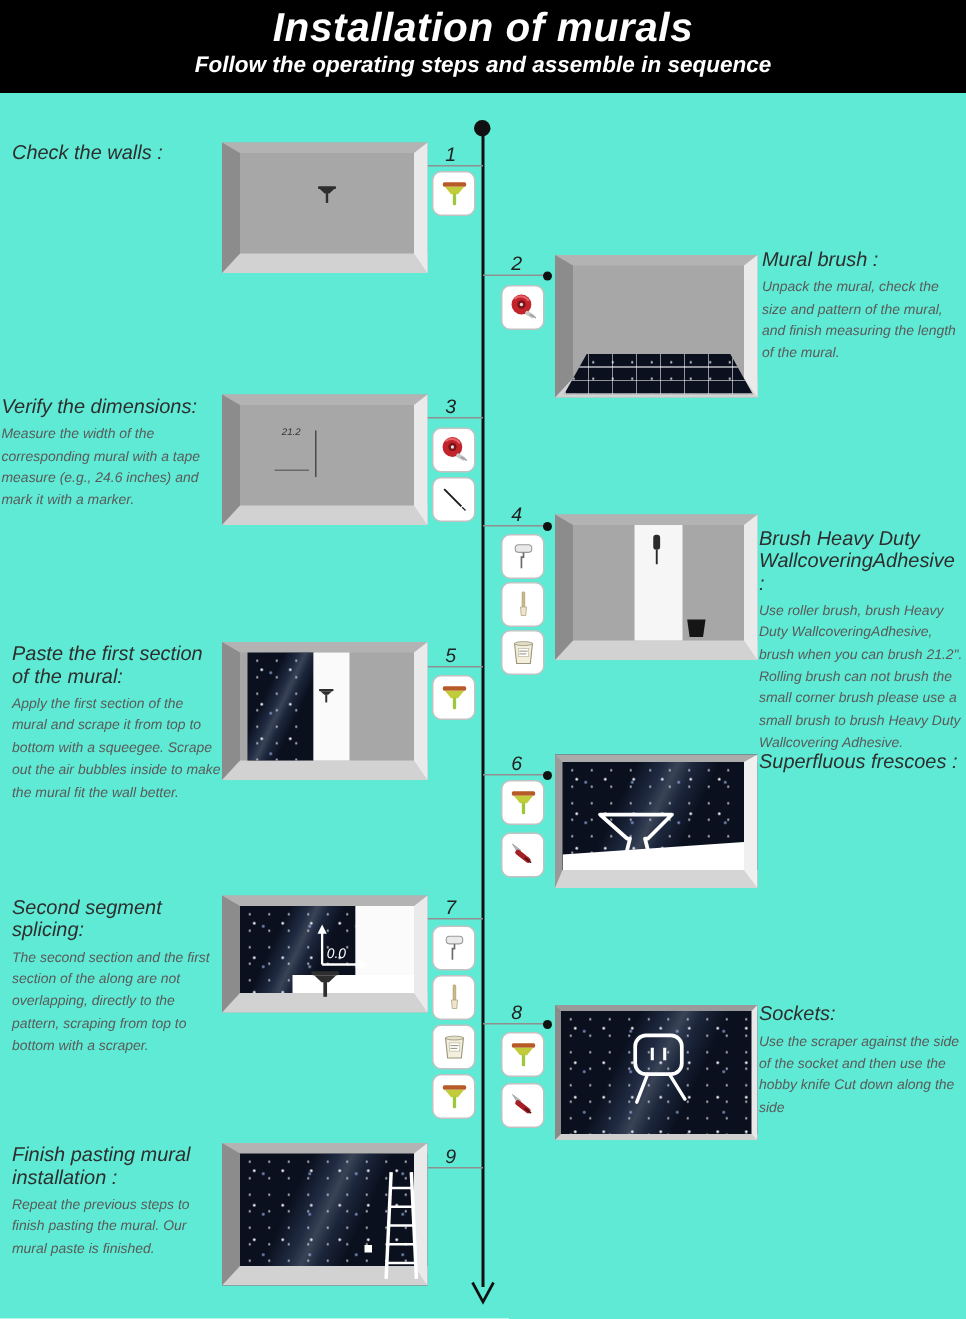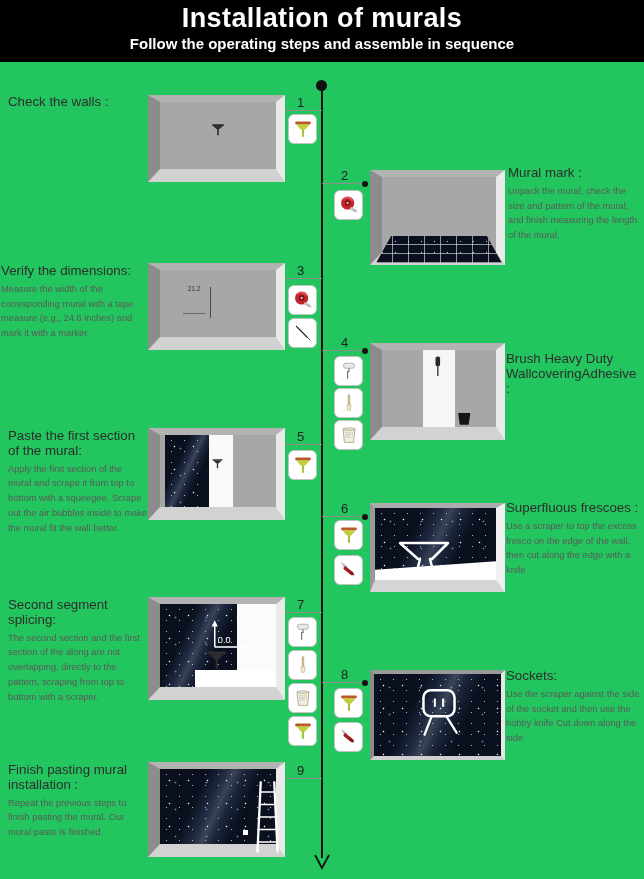--- a/index.html
+++ b/index.html
@@ -1,17 +1,17 @@
 <!DOCTYPE html>
 <html><head>
 <meta charset="utf-8">
 <style>
   html,body{margin:0;padding:0;background:#fff;}
-  .page{position:relative;width:644px;height:879px;background:#22c55e;overflow:hidden;
-        font-family:"Liberation Sans", sans-serif;}
+  .page{position:relative;width:644px;height:879px;background:#5eead4;overflow:hidden;
+        font-family:"Liberation Sans", sans-serif;font-style:italic;}
   
   .hdr{position:absolute;left:0;top:0;width:644px;height:62px;background:#000;color:#fff;text-align:center;}
   .hdr h1{margin:3px 0 0;font-size:27px;font-weight:600;letter-spacing:.4px;}
   .hdr h2{margin:1px 0 0;font-size:15px;font-weight:700;}
   
   .tl-line{position:absolute;left:321px;top:86px;width:2px;height:772px;background:#111;}
   .tl-start{position:absolute;left:316px;top:80px;width:11px;height:11px;border-radius:50%;background:#111;}
   .tl-arrow{position:absolute;left:312px;top:853px;}
   
   .conn{position:absolute;height:15px;}
@@ -151,21 +151,21 @@
         <use href="#g-squeegee"></use>
       </svg>
   </div>
   <div class="room" style="left:148px;top:95px;width:137px;height:87px">
     <svg class="abs" style="left:50%;top:42%;width:16px;height:17px;transform:translate(-50%,-50%)" viewBox="0 0 20 20">
         <use href="#g-scraper-dark"></use>
       </svg>
   </div>
 
   <div class="txt" style="left:508px;top:166px;width:132px">
-    <h3>Mural mark :</h3>
+    <h3>Mural brush :</h3>
     <p>Unpack the mural, check the size and pattern of the mural, and finish measuring the length of the mural.</p>
   </div>
   <div class="conn cr" style="left:322px;top:169px;width:45px">
     <span class="line"></span>
     <span class="num">2</span>
     <span class="dot"></span>
   </div>
   <div class="ibox" style="left:334px;top:190px">
     <svg viewBox="0 0 24 24">
         <use href="#g-tape"></use>
@@ -195,20 +195,21 @@
       </svg>
   </div>
   <div class="room" style="left:148px;top:263px;width:137px;height:87px">
     <div class="abs" style="left:43%;top:26%;width:1px;height:46%;background:#4a4a4a"></div>
     <div class="abs" style="left:20%;top:64%;width:20%;height:1px;background:#6a6a6a"></div>
     <div class="abs mlabel" style="left:24%;top:22%">21.2</div>
   </div>
 
   <div class="txt" style="left:506px;top:352px;width:136px">
     <h3>Brush Heavy Duty WallcoveringAdhesive :</h3>
+    <p>Use roller brush, brush Heavy Duty WallcoveringAdhesive, brush when you can brush 21.2". Rolling brush can not brush the small corner brush please use a small brush to brush Heavy Duty Wallcovering Adhesive.</p>
   </div>
   <div class="conn cr" style="left:322px;top:336px;width:45px">
     <span class="line"></span>
     <span class="num">4</span>
     <span class="dot"></span>
   </div>
   <div class="ibox" style="left:334px;top:356px">
     <svg viewBox="0 0 24 24">
         <use href="#g-roller"></use>
       </svg>
@@ -248,21 +249,20 @@
   <div class="room" style="left:148px;top:428px;width:137px;height:92px">
     <div class="abs stars" style="left:4%;top:0;bottom:0;width:38%"></div>
     <div class="abs" style="left:42%;top:0;bottom:0;width:21%;background:#fafafa"></div>
     <svg class="abs" style="left:44%;top:30%;width:13px;height:14px" viewBox="0 0 20 20">
         <use href="#g-scraper-dark"></use>
       </svg>
   </div>
 
   <div class="txt" style="left:506px;top:501px;width:134px">
     <h3>Superfluous frescoes :</h3>
-    <p>Use a scraper to top the excess fresco on the edge of the wall, then cut along the edge with a knife</p>
   </div>
   <div class="conn cr" style="left:322px;top:502px;width:45px">
     <span class="line"></span>
     <span class="num">6</span>
     <span class="dot"></span>
   </div>
   <div class="ibox" style="left:334px;top:520px">
     <svg viewBox="0 0 24 24">
         <use href="#g-squeegee"></use>
       </svg>
@@ -301,21 +301,21 @@
   <div class="ibox" style="left:288px;top:683px">
     <svg viewBox="0 0 24 24">
         <use href="#g-bucket"></use>
       </svg>
   </div>
   <div class="ibox" style="left:288px;top:716px">
     <svg viewBox="0 0 24 24">
         <use href="#g-squeegee"></use>
       </svg>
   </div>
-  <div class="room" style="left:148px;top:597px;width:137px;height:103px">
+  <div class="room" style="left:148px;top:597px;width:137px;height:78px">
     <div class="abs stars" style="left:0;top:0;bottom:0;width:66%"></div>
     <div class="abs" style="left:66%;top:0;bottom:0;right:0;background:#fbfbfb"></div>
     <div class="abs" style="left:30%;bottom:0;right:0;height:20%;background:#fff"></div>
     <svg class="abs" style="left:24%;top:14%;width:72px;height:62px" viewBox="0 0 70 60">
       <line x1="26" y1="30" x2="26" y2="9" stroke="#fff" stroke-width="1.5"></line>
       <polygon points="26,4 23,10 29,10" fill="#fff"></polygon>
       <line x1="26" y1="30" x2="51" y2="30" stroke="#fff" stroke-width="1.5"></line>
       <polygon points="56,30 50,27 50,33" fill="#fff"></polygon>
       <text x="29" y="26" fill="#fff" font-size="9">0.0</text>
       <use href="#g-scraper-dark" x="16" y="31" width="24" height="24"></use>

